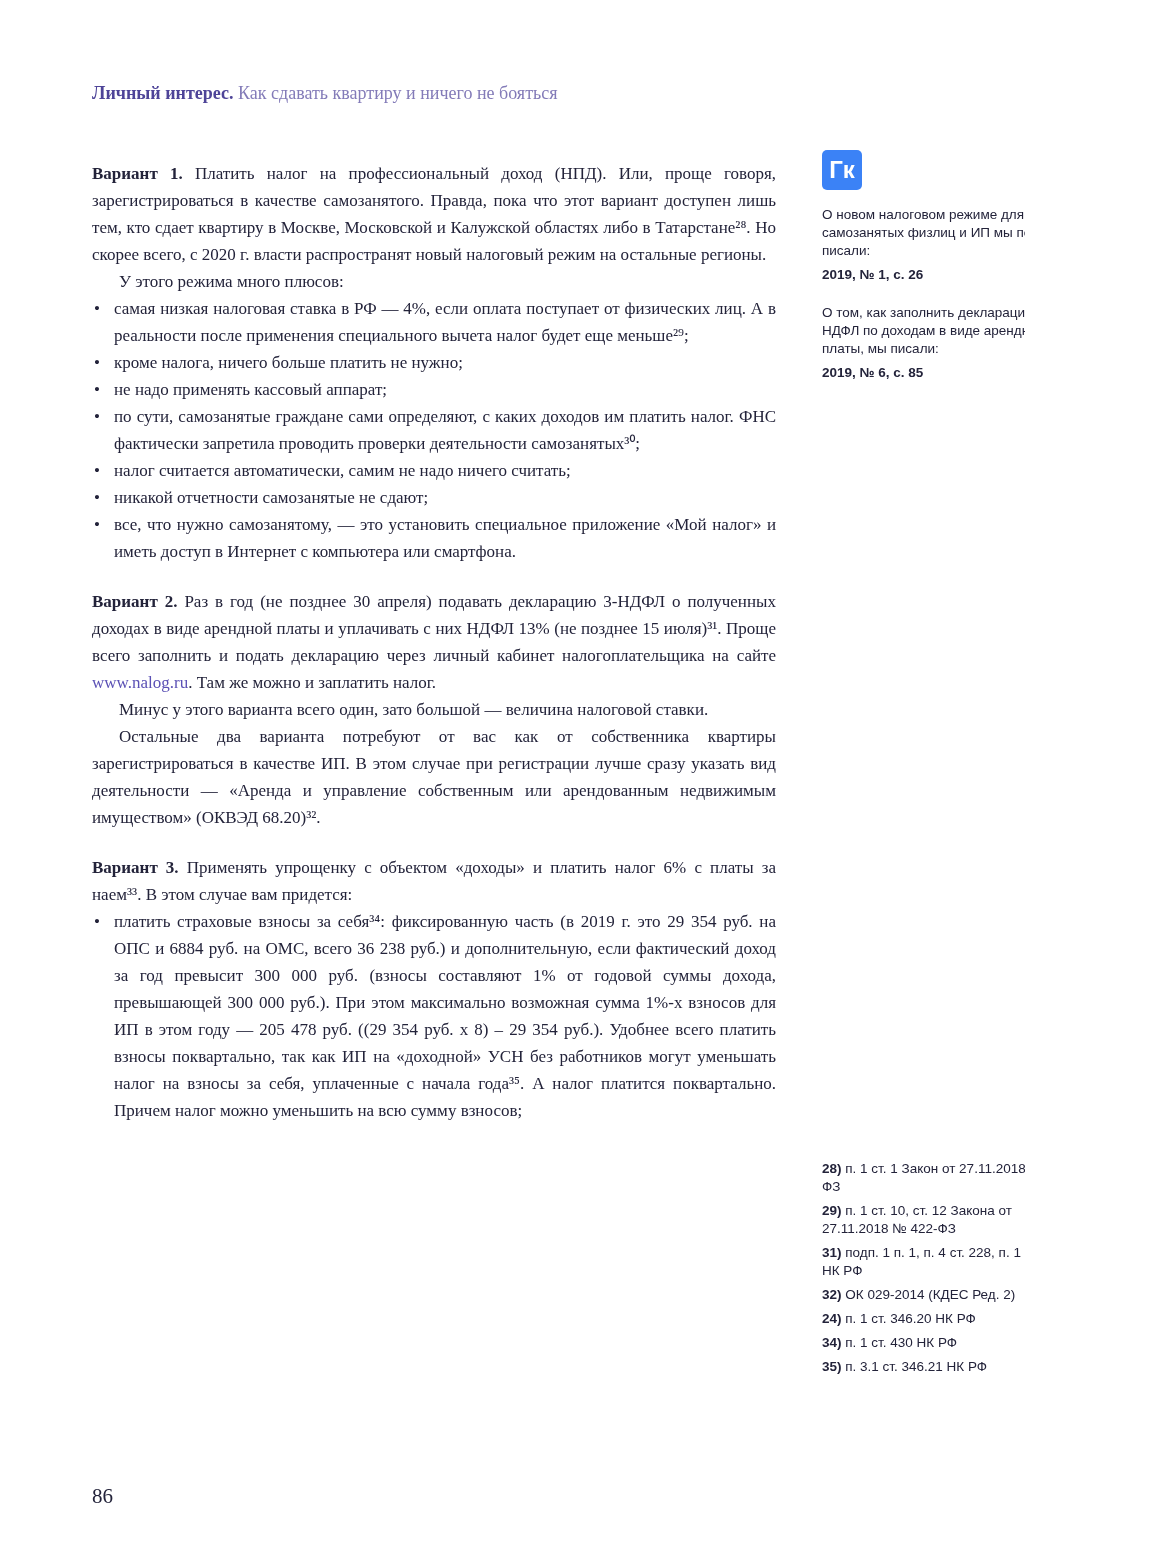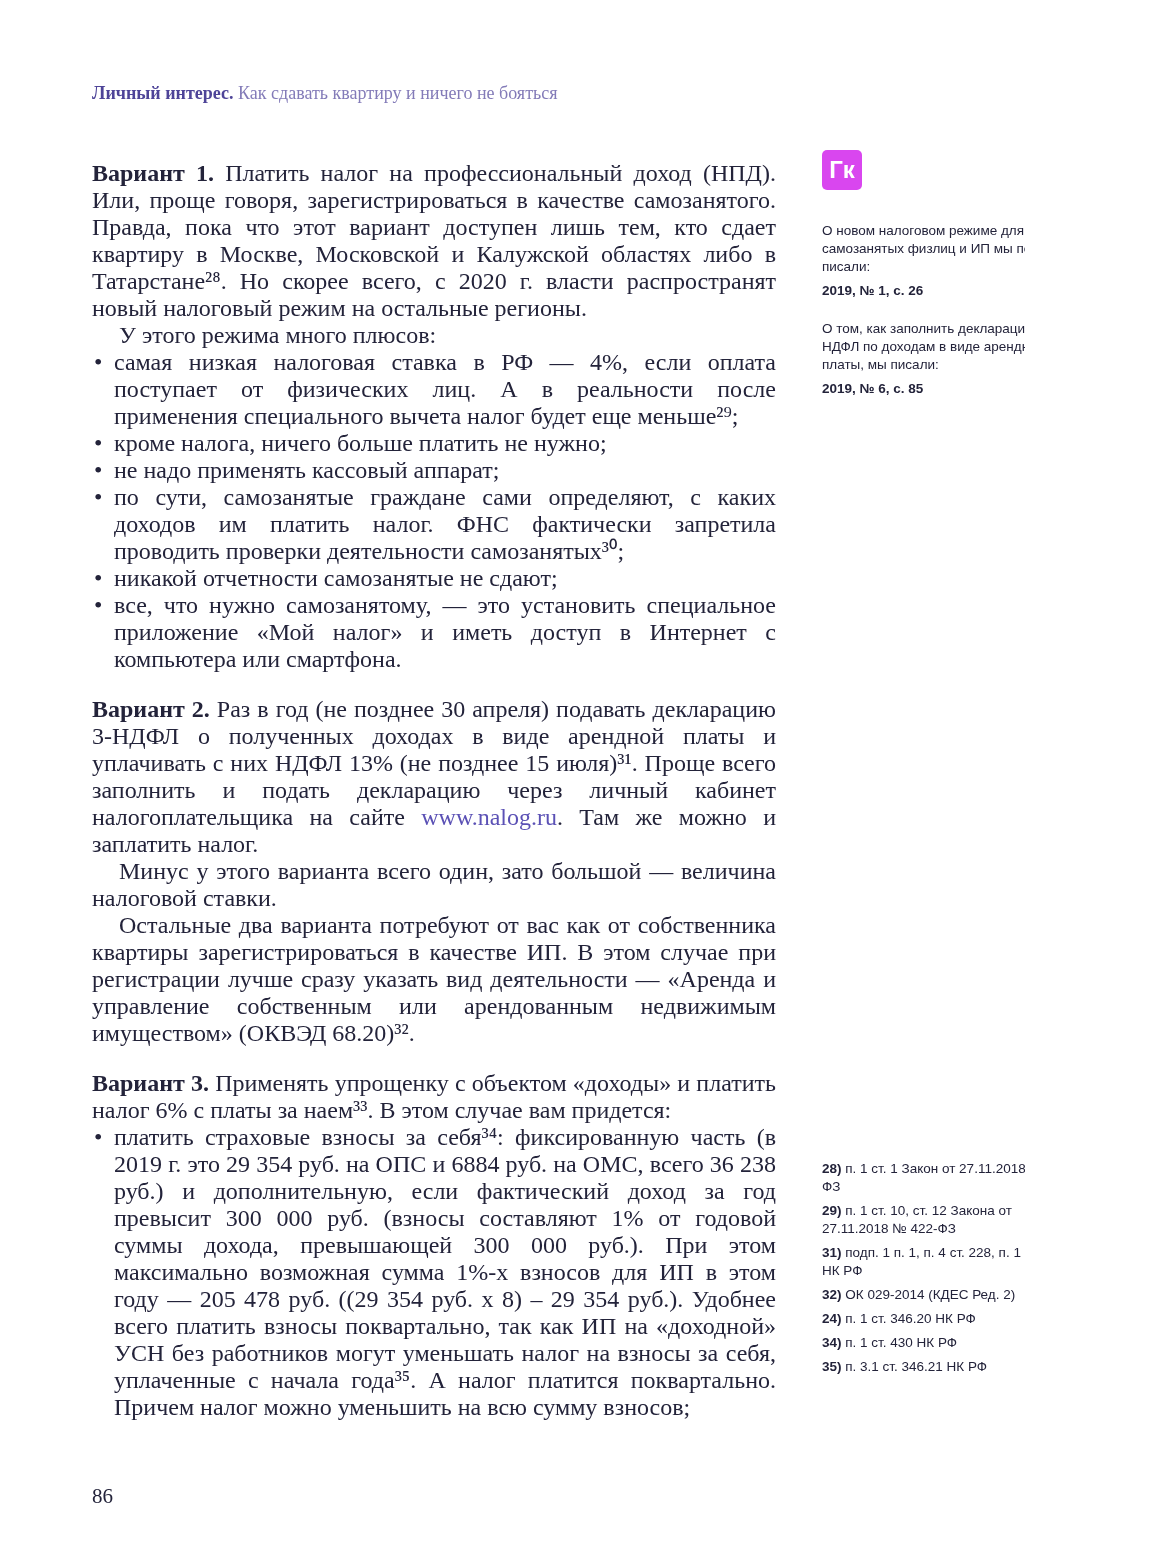--- a/index.html
+++ b/index.html
@@ -15,21 +15,21 @@
   .running-head{
     position:absolute;left:92px;top:82px;width:700px;
     font-family:"Liberation Serif", serif;
     font-size:18px;line-height:22px;
   }
   .running-head .rh-bold{color:#4e4498;font-weight:bold;}
   .running-head .rh-rest{color:#837bb8;}
   
   .main-col{
     position:absolute;left:92px;top:160px;width:684px;
-    font-size:24px;line-height:27px;
+    font-size:17px;line-height:27px;
     text-align:justify;
   }
   .para{margin:0;}
   .para.indent{text-indent:27px;}
   .lead{font-weight:bold;}
   .gap{height:23px;}
   ul.bullets{margin:0;padding:0;list-style:none;}
   ul.bullets li{
     position:relative;
     padding-left:22px;
@@ -43,25 +43,25 @@
   }
   a.doc-link{color:#5b51b5;text-decoration:none;cursor:pointer;}
   
   .sidebar{
     position:absolute;left:822px;top:150px;width:255px;
     font-family:"Liberation Sans", sans-serif;
     font-size:13.5px;line-height:18px;color:#23233a;
   }
   .gk-logo{
     width:40px;height:40px;border-radius:5px;
-    background:#d946ef;color:#ffffff;
+    background:#3b82f6;color:#ffffff;
     font-family:"Liberation Sans", sans-serif;
     font-weight:bold;font-size:24px;
     display:flex;align-items:center;justify-content:center;
-    margin-bottom:32px;
+    margin-bottom:16px;
   }
   .side-note{margin:0 0 6px 0;}
   .side-ref{font-weight:bold;margin:0 0 20px 0;}
   
   .footnotes{
     position:absolute;left:822px;top:1160px;width:255px;
     font-family:"Liberation Sans", sans-serif;
     font-size:13.5px;line-height:18px;color:#23233a;
   }
   .footnote{margin:0 0 6px 0;}
@@ -86,20 +86,21 @@
 
     <p class="para"><span class="lead">Вариант 1.</span><span> Платить налог на профессиональный доход (НПД). Или, проще говоря, зарегистрироваться в качестве самозанятого. Правда, пока что этот вариант доступен лишь тем, кто сдает квартиру в Москве, Московской и Калужской областях либо в Татарстане²⁸. Но скорее всего, с 2020 г. власти распространят новый налоговый режим на остальные регионы.</span></p>
 
     <p class="para indent">У этого режима много плюсов:</p>
 
     <ul class="bullets">
       <li>самая низкая налоговая ставка в РФ — 4%, если оплата поступает от физических лиц. А в реальности после применения специального вычета налог будет еще меньше²⁹;</li>
       <li>кроме налога, ничего больше платить не нужно;</li>
       <li>не надо применять кассовый аппарат;</li>
       <li>по сути, самозанятые граждане сами определяют, с каких доходов им платить налог. ФНС фактически запретила проводить проверки деятельности самозанятых³⁰;</li>
+      <li>налог считается автоматически, самим не надо ничего считать;</li>
       <li>никакой отчетности самозанятые не сдают;</li>
       <li>все, что нужно самозанятому, — это установить специальное приложение «Мой налог» и иметь доступ в Интернет с компьютера или смартфона.</li>
     </ul>
 
     <div class="gap"></div>
 
     <p class="para"><span class="lead">Вариант 2.</span><span> Раз в год (не позднее 30 апреля) подавать декларацию 3-НДФЛ о полученных доходах в виде арендной платы и уплачивать с них НДФЛ 13% (не позднее 15 июля)³¹. Проще всего заполнить и подать декларацию через личный кабинет налогоплательщика на сайте </span><a class="doc-link">www.nalog.ru</a><span>. Там же можно и заплатить налог.</span></p>
 
     <p class="para indent">Минус у этого варианта всего один, зато большой — величина налоговой ставки.</p>
 

